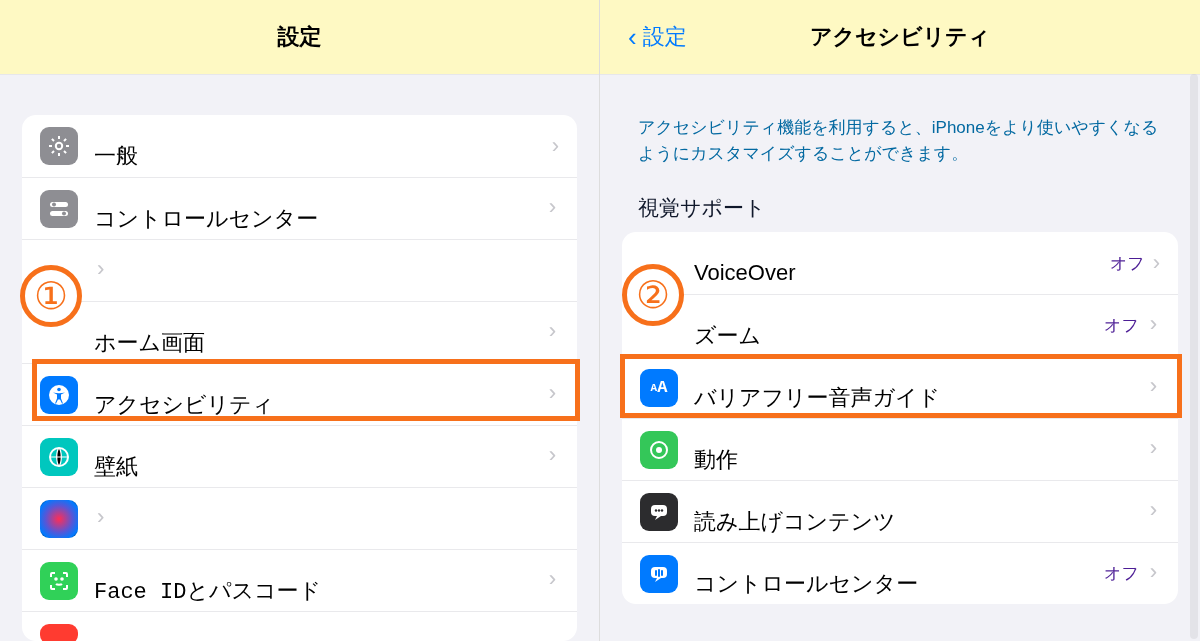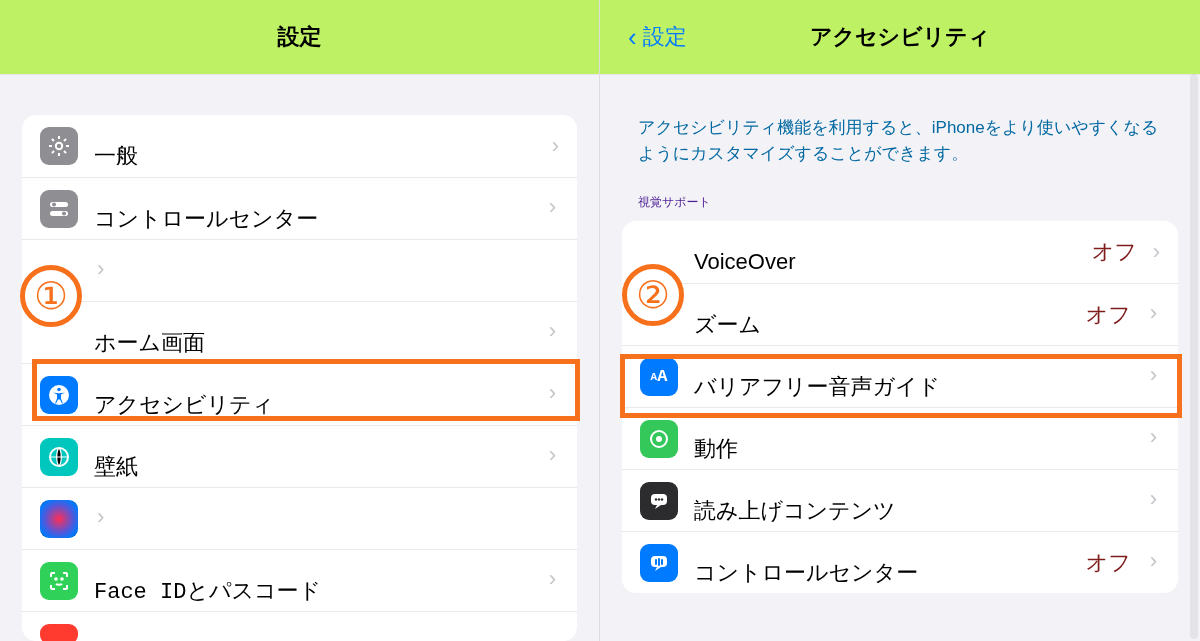--- a/index.html
+++ b/index.html
@@ -13,21 +13,21 @@
   }
   .pane {
     width: 600px;
     height: 641px;
     position: relative;
     background: #f2f2f7;
   }
   .pane-left { border-right: 1px solid #ddd; }
   .header {
     height: 75px;
-    background: #bef264;
+    background: #fef9c3;
     display: flex;
     align-items: center;
     justify-content: center;
     position: relative;
     border-bottom: 1px solid #e7e7ea;
   }
   .header-title {
     font-size: 22px;
     font-weight: 600;
     color: #000;
@@ -71,37 +71,37 @@
     color: #fff;
     font-size: 20px;
   }
   .row .label {
     flex: 1;
     font-size: 22px;
     color: #000;
     margin-top: 20px;
   }
   .row .value {
-    font-size: 22px;
-    color: #7f1d1d;
-    margin-right: 16px;
+    font-size: 17px;
+    color: #4c1d95;
+    margin-right: 8px;
   }
   .row .chevron {
     color: #c7c7cc;
     font-size: 22px;
   }
   .section-note {
     font-size: 17px;
     color: #0369a1;
     line-height: 1.5;
     padding: 40px 38px 18px 38px;
   }
   .section-header {
-    font-size: 12px;
-    color: #4c1d95;
+    font-size: 21px;
+    color: #0f172a;
     padding: 10px 38px 10px 38px;
   }
   
   .highlight {
     position: absolute;
     border: 5px solid #f7701b;
     pointer-events: none;
     z-index: 10;
   }
   

